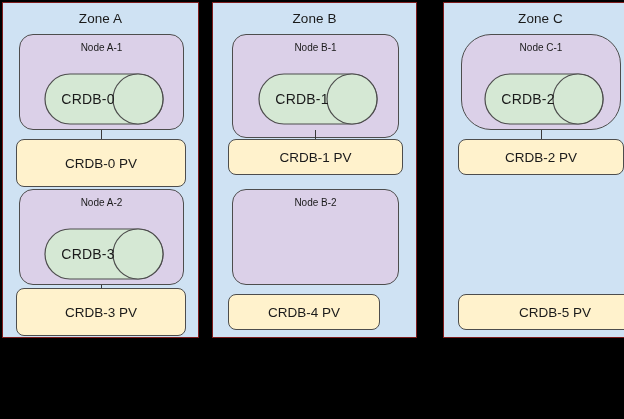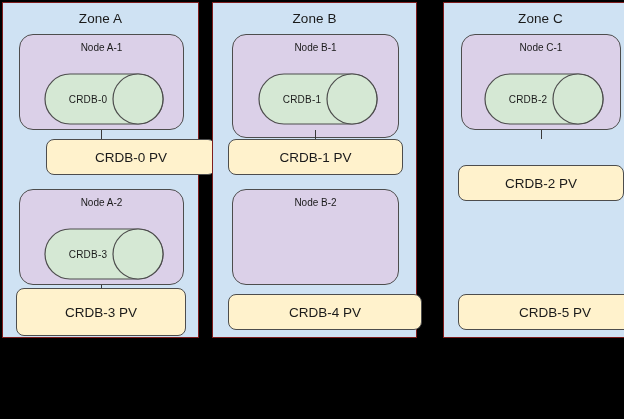--- a/index.html
+++ b/index.html
@@ -68,21 +68,21 @@
   }
   .cyl-label {
     position: absolute;
     left: 0;
     top: 0;
     width: 88px;
     height: 52px;
     display: flex;
     align-items: center;
     justify-content: center;
-    font-size: 10px;
+    font-size: 14px;
     color: #1a1a1a;
     letter-spacing: 0.2px;
   }
   .pv {
     position: absolute;
     background: #fff2cc;
     border: 1px solid #4d4d4d;
     border-radius: 8px;
     box-sizing: border-box;
     display: flex;
@@ -113,21 +113,21 @@
         <svg viewBox="0 0 120 52" preserveAspectRatio="none" aria-hidden="true">
           <path d="M 26,1 L 94,1 A 25,25 0 0 1 94,51 L 26,51 A 25,25 0 0 1 26,1 Z" fill="#d5e8d4" stroke="#4d4d4d" stroke-width="1.2"></path>
           <ellipse cx="94" cy="26" rx="25" ry="25" fill="#d5e8d4" stroke="#4d4d4d" stroke-width="1.2"></ellipse>
         </svg>
         <div class="cyl-label">CRDB-0</div>
       </div>
     </div>
 
     <div class="link" style="left:98px; top:127px; height:9px;"></div>
 
-    <div class="pv" style="left:13px; top:136px; width:170px; height:36px;margin-left:30px;">
+    <div class="pv" style="left:13px; top:136px; width:170px; height:48px;">
       <span class="pv-label">CRDB-0 PV</span>
     </div>
 
     <div class="node" style="left:16px; top:186px; width:165px; height:96px;padding-left:12px;">
       <div class="node-title">Node A-2</div>
       <div class="cyl" style="left:24px; top:38px;">
         <svg viewBox="0 0 120 52" preserveAspectRatio="none" aria-hidden="true">
           <path d="M 26,1 L 94,1 A 25,25 0 0 1 94,51 L 26,51 A 25,25 0 0 1 26,1 Z" fill="#d5e8d4" stroke="#4d4d4d" stroke-width="1.2"></path>
           <ellipse cx="94" cy="26" rx="25" ry="25" fill="#d5e8d4" stroke="#4d4d4d" stroke-width="1.2"></ellipse>
         </svg>
@@ -159,42 +159,42 @@
     <div class="link" style="left:102px; top:127px; height:9px;"></div>
 
     <div class="pv" style="left:15px; top:136px; width:175px; height:36px;">
       <span class="pv-label">CRDB-1 PV</span>
     </div>
 
     <div class="node" style="left:19px; top:186px; width:167px; height:96px;">
       <div class="node-title">Node B-2</div>
     </div>
 
-    <div class="pv" style="left:15px; top:291px; width:194px; height:36px;">
+    <div class="pv" style="left:15px; top:291px; width:152px; height:36px;">
       <span class="pv-label">CRDB-4 PV</span>
     </div>
   </div>
 
   <div class="zone" style="left:443px; top:2px; width:195px; height:336px;">
     <div class="zone-title">Zone C</div>
 
-    <div class="node" style="left:17px; top:31px; width:160px; height:96px;">
+    <div class="node" style="left:17px; top:31px; width:160px; height:96px;border-radius:30px;">
       <div class="node-title">Node C-1</div>
       <div class="cyl" style="left:22px; top:38px;">
         <svg viewBox="0 0 120 52" preserveAspectRatio="none" aria-hidden="true">
           <path d="M 26,1 L 94,1 A 25,25 0 0 1 94,51 L 26,51 A 25,25 0 0 1 26,1 Z" fill="#d5e8d4" stroke="#4d4d4d" stroke-width="1.2"></path>
           <ellipse cx="94" cy="26" rx="25" ry="25" fill="#d5e8d4" stroke="#4d4d4d" stroke-width="1.2"></ellipse>
         </svg>
         <div class="cyl-label">CRDB-2</div>
       </div>
     </div>
 
     <div class="link" style="left:97px; top:127px; height:9px;"></div>
 
-    <div class="pv" style="left:14px; top:136px; width:166px; height:36px;margin-top:26px;">
+    <div class="pv" style="left:14px; top:136px; width:166px; height:36px;">
       <span class="pv-label">CRDB-2 PV</span>
     </div>
 
     <div class="pv" style="left:14px; top:291px; width:194px; height:36px;">
       <span class="pv-label">CRDB-5 PV</span>
     </div>
   </div>
 
 </div>
 

